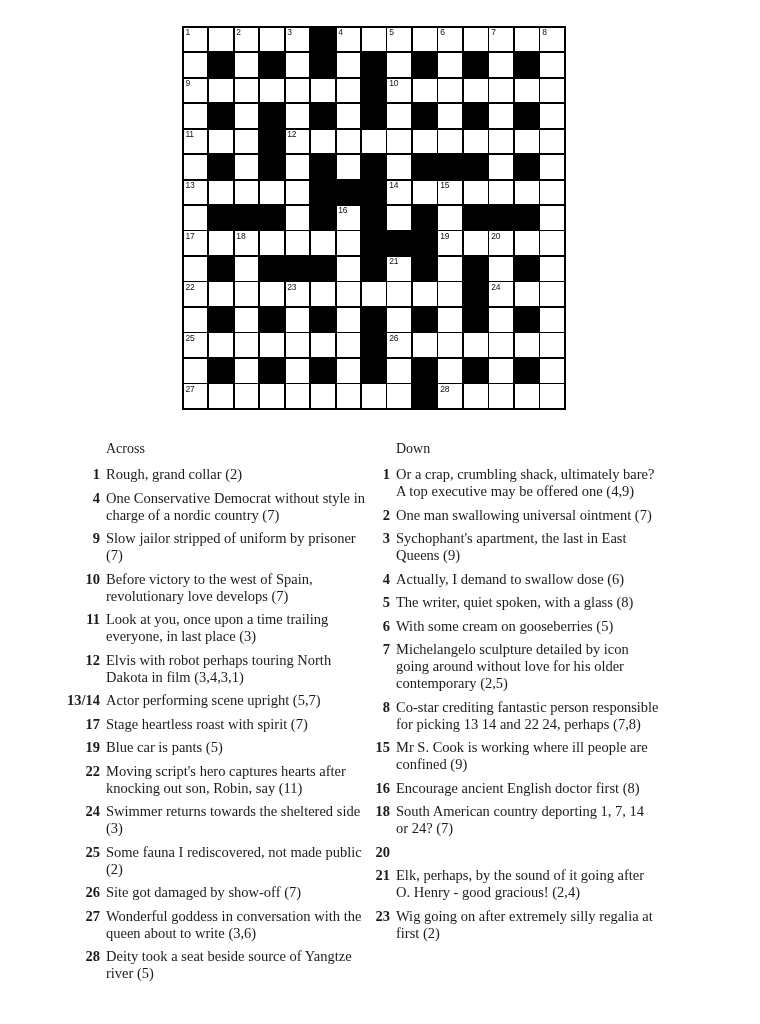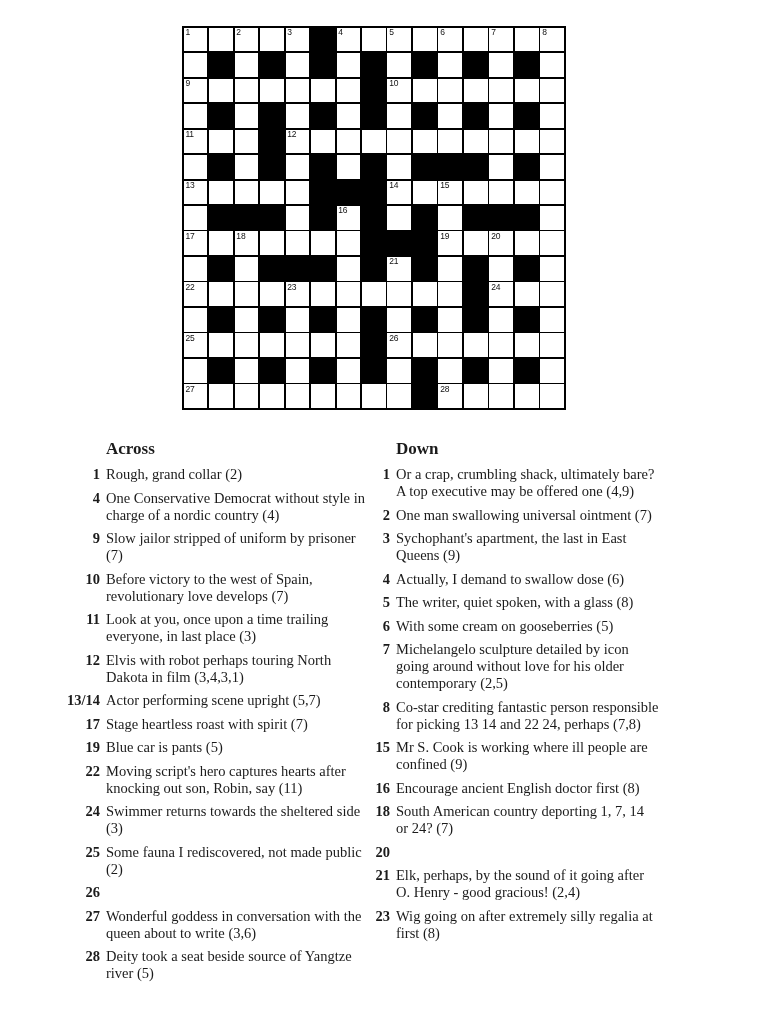--- a/index.html
+++ b/index.html
@@ -30,21 +30,21 @@
     font-family: "Liberation Sans", "DejaVu Sans", sans-serif;
     font-size: 8.5px; line-height: 9px; color: #111111;
     letter-spacing: -0.2px;
   }
 
   
   .clues { position: absolute; top: 440px; }
   .clues-across { left: 67px;  width: 315px; }
   .clues-down   { left: 357px; width: 320px; }
   .clues h3 {
-    font-size: 17px; line-height: 17px; font-weight: bold;
+    font-size: 14px; line-height: 17px; font-weight: normal;
     margin: 0 0 9px 39px; padding: 0;
   }
   .clue {
     display: flex;
     font-size: 14.5px; line-height: 17px;
     margin-bottom: 6.5px;
   }
   .clue-num {
     min-width: 33px; text-align: right;
     font-weight: bold; margin-right: 6px; flex-shrink: 0;
@@ -343,21 +343,21 @@
   <div class="clues clues-across">
     <h3>Across</h3>
     <div id="across-list">
         <div class="clue">
           <span class="clue-num">1</span>
           <span class="clue-text">Rough, grand collar (2)</span>
         </div>
         <div class="clue">
           <span class="clue-num">4</span>
           <span class="clue-text">One Conservative Democrat without style in
-charge of a nordic country (4)</span>
+charge of a nordic country (7)</span>
         </div>
         <div class="clue">
           <span class="clue-num">9</span>
           <span class="clue-text">Slow jailor stripped of uniform by prisoner
 (7)</span>
         </div>
         <div class="clue">
           <span class="clue-num">10</span>
           <span class="clue-text">Before victory to the west of Spain,
 revolutionary love develops (7)</span>
@@ -394,20 +394,21 @@
           <span class="clue-text">Swimmer returns towards the sheltered side
 (3)</span>
         </div>
         <div class="clue">
           <span class="clue-num">25</span>
           <span class="clue-text">Some fauna I rediscovered, not made public
 (2)</span>
         </div>
         <div class="clue">
           <span class="clue-num">26</span>
+          <span class="clue-text">Site got damaged by show-off (7)</span>
         </div>
         <div class="clue">
           <span class="clue-num">27</span>
           <span class="clue-text">Wonderful goddess in conversation with the
 queen about to write (3,6)</span>
         </div>
         <div class="clue">
           <span class="clue-num">28</span>
           <span class="clue-text">Deity took a seat beside source of Yangtze
 river (5)</span>
@@ -473,18 +474,18 @@
           <span class="clue-num">20</span>
         </div>
         <div class="clue">
           <span class="clue-num">21</span>
           <span class="clue-text">Elk, perhaps, by the sound of it going after
 O. Henry - good gracious! (2,4)</span>
         </div>
         <div class="clue">
           <span class="clue-num">23</span>
           <span class="clue-text">Wig going on after extremely silly regalia at
-first (8)</span>
+first (2)</span>
         </div>
       </div>
   </div>
 
 </div>
 
 </body></html>

